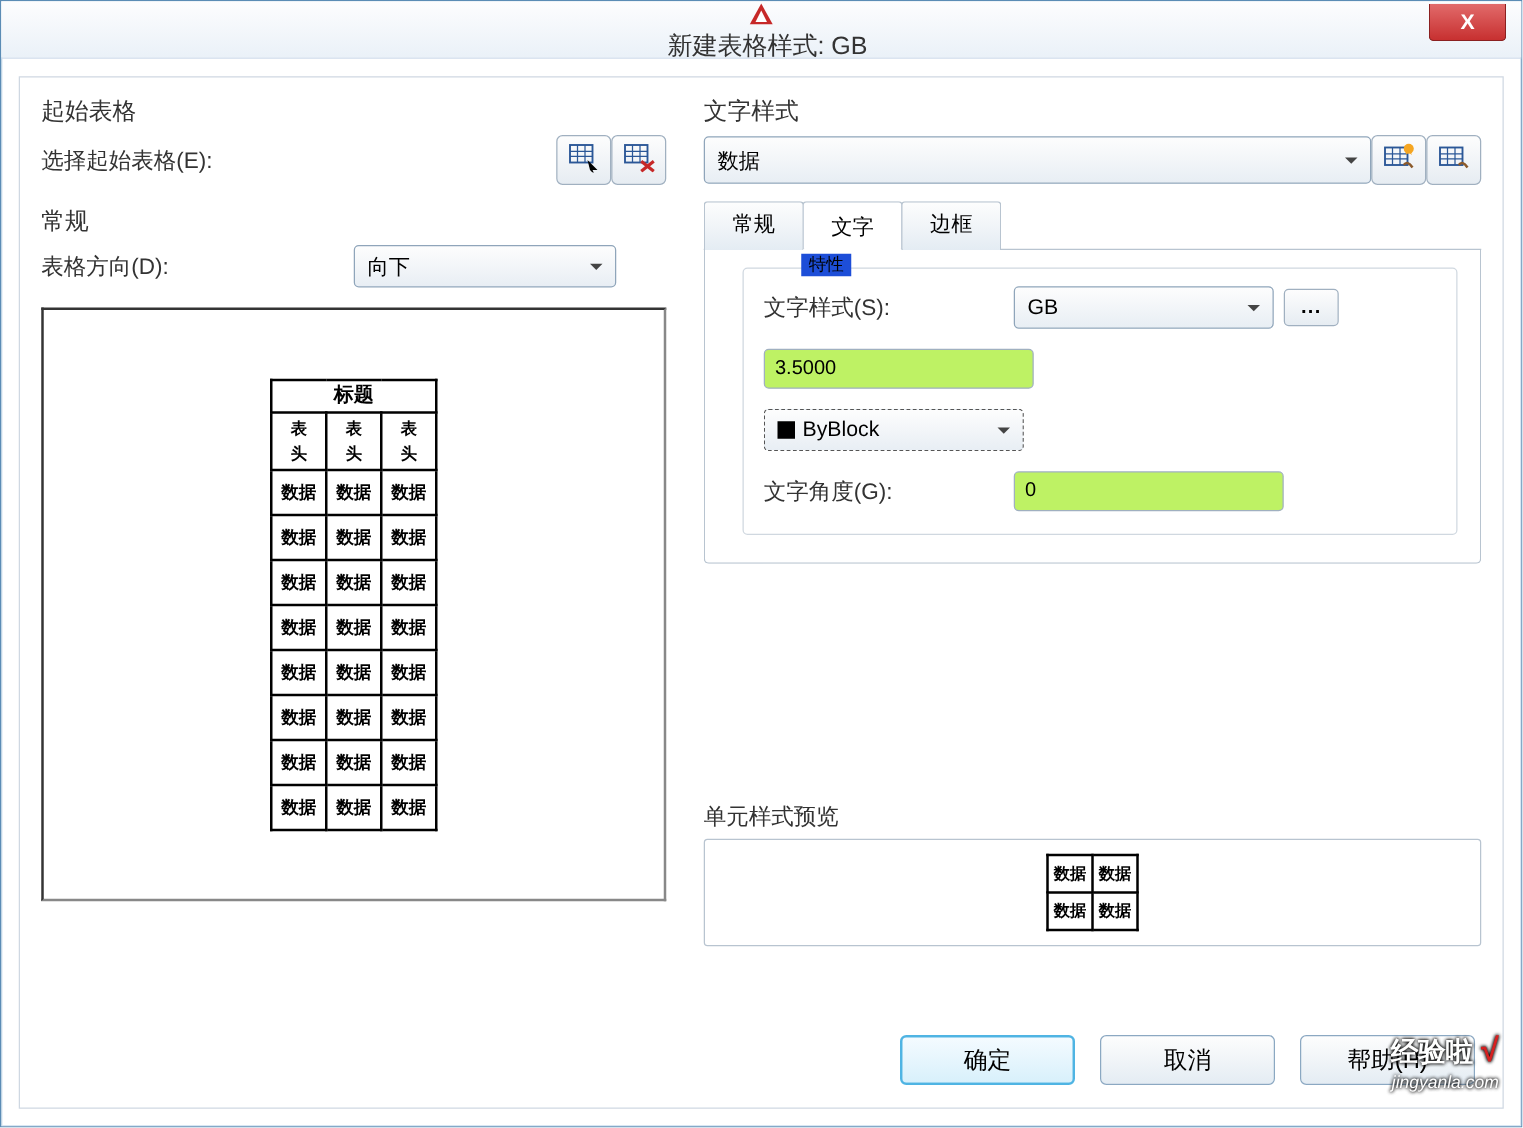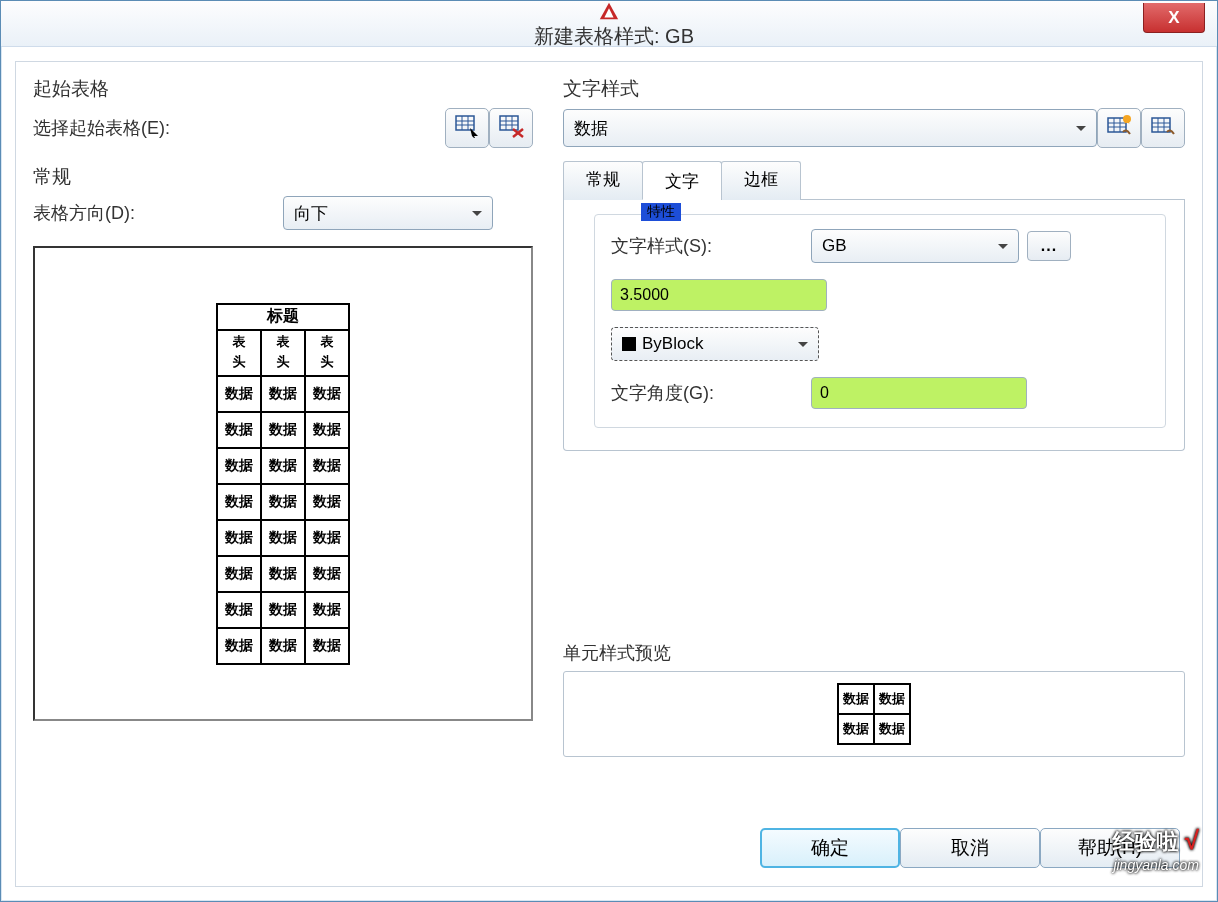--- a/index.html
+++ b/index.html
@@ -116,21 +116,20 @@
 .preview-box {
   border: 2px inset #888;
   background: #fff;
   height: 475px;
   display: flex;
   align-items: center;
   justify-content: center;
 }
 .sample-table {
   border-collapse: collapse;
-  font-family: Liberation Mono, monospace;
 }
 .sample-table td, .sample-table th {
   border: 2px solid #000;
   width: 44px;
   height: 36px;
   font-size: 14px;
   font-weight: bold;
   text-align: center;
   padding: 0;
 }
@@ -237,20 +236,21 @@
   border: 2px solid #000;
   width: 36px; height: 30px;
   font-size: 13px;
   text-align: center;
   font-weight: bold;
 }
 .button-row {
   position: absolute;
   right: 22px; bottom: 18px;
   display: flex;
+  gap: 20px;
 }
 .dlg-btn {
   width: 140px; height: 40px;
   border: 1px solid #8ba8c2;
   border-radius: 5px;
   background: linear-gradient(#fdfdfd, #e4ecf3);
   font-size: 19px;
   cursor: pointer;
   display: flex;
   align-items: center;

